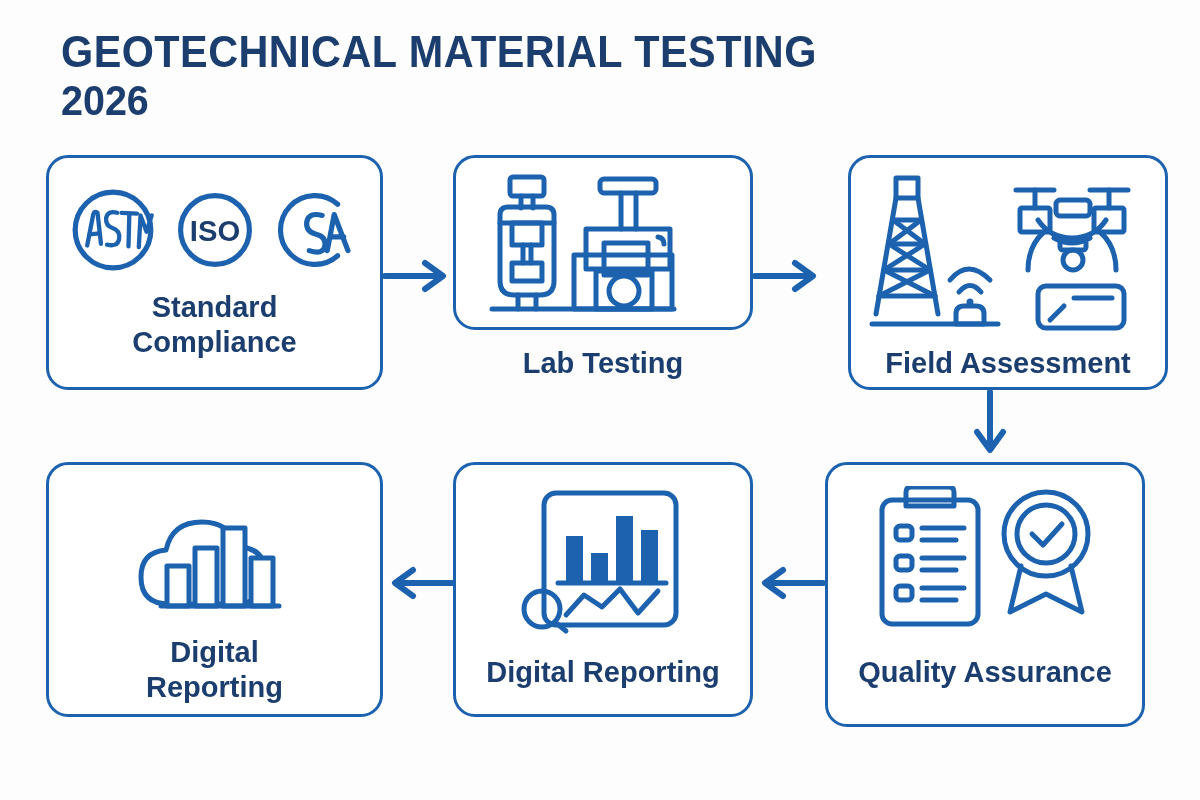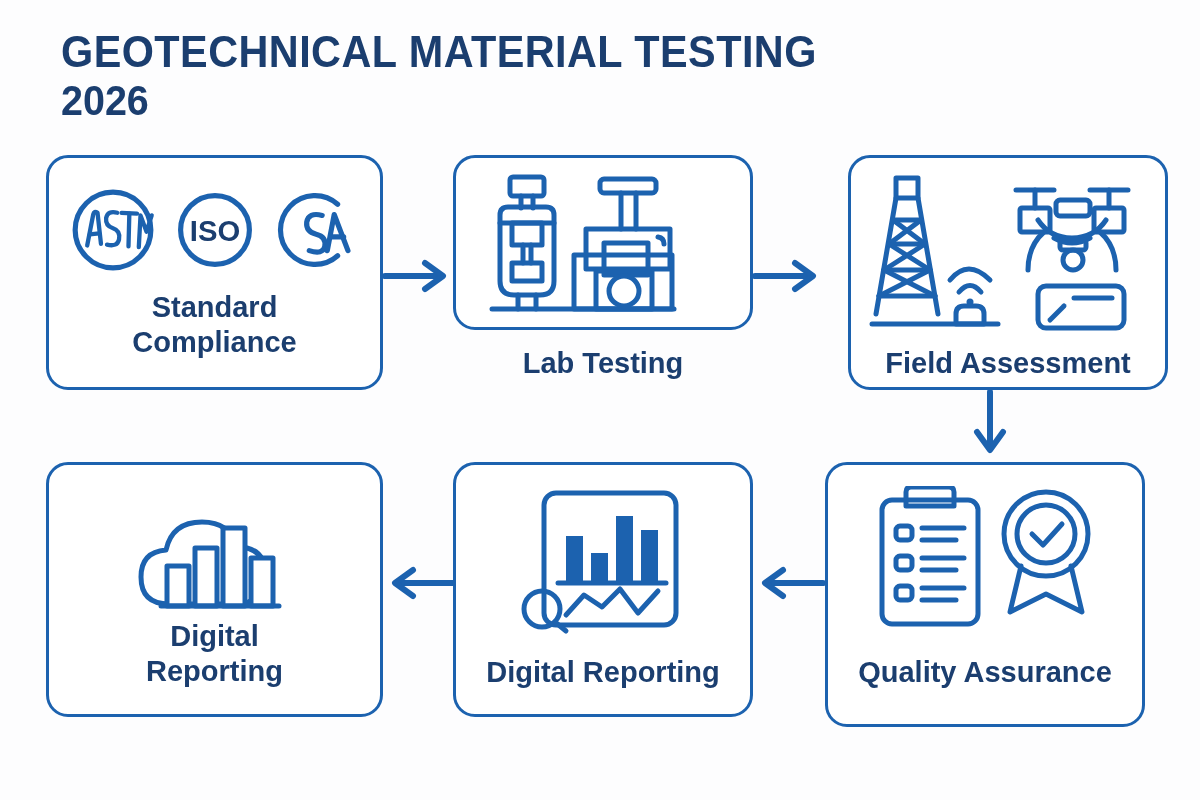--- a/index.html
+++ b/index.html
@@ -75,21 +75,21 @@
   #card-standard .card-label    { top: 132px; }
   #card-lab .card-icons         { top: 10px;  height: 170px; }
   #card-lab .card-label         { top: 188px; }
   #card-field .card-icons       { top: 8px;   height: 175px; }
   #card-field .card-label       { top: 188px; }
   #card-quality .card-icons     { top: 18px;  height: 160px; }
   #card-quality .card-label     { top: 190px; }
   #card-digitalmid .card-icons  { top: 18px;  height: 160px; }
   #card-digitalmid .card-label  { top: 190px; }
   #card-digitalleft .card-icons { top: 22px;  height: 140px; }
-  #card-digitalleft .card-label { top: 154px; }
+  #card-digitalleft .card-label { top: 170px; }
 
   
   .badge-row { display: flex; gap: 16px; align-items: flex-start; justify-content: center; }
 
   
   .arrow { position: absolute; }
   #arrow-1 { left: 383px; top: 258px; }
   #arrow-2 { left: 753px; top: 258px; }
   #arrow-3 { left: 963px; top: 390px; }
   #arrow-4 { left: 753px; top: 565px; }

